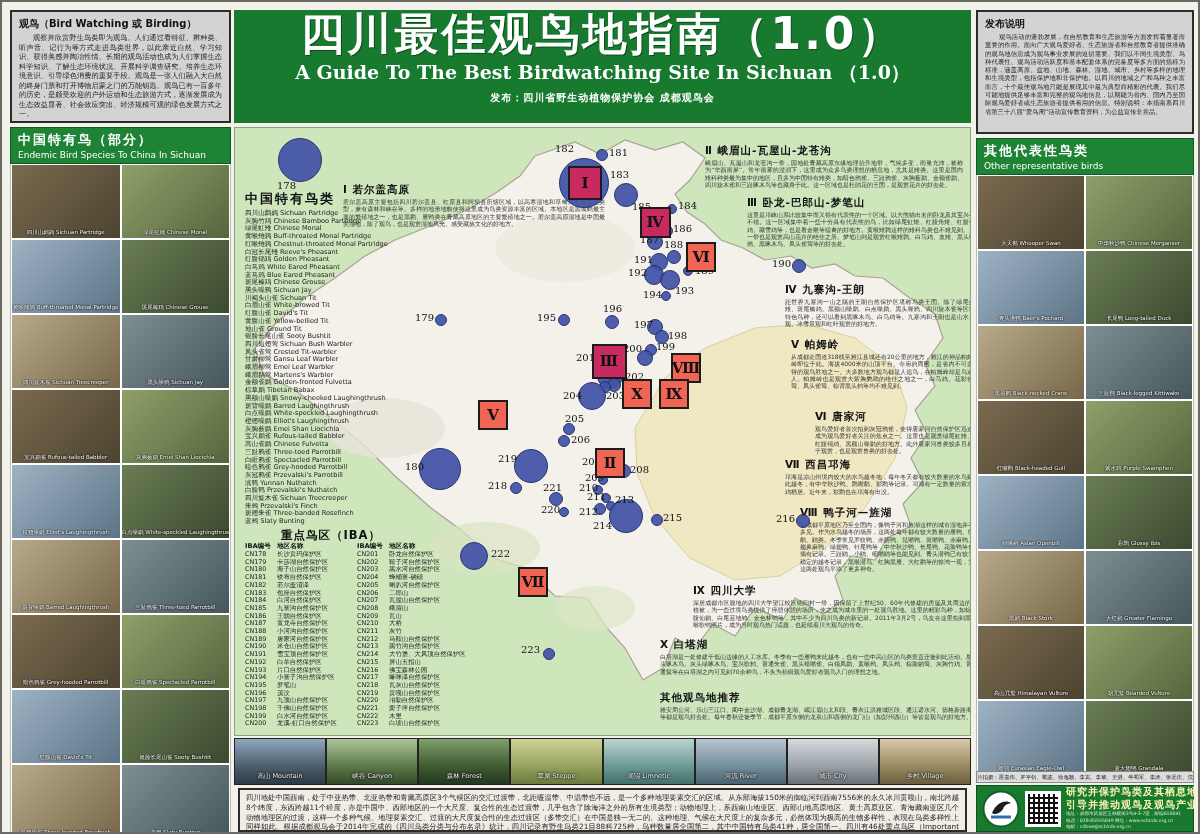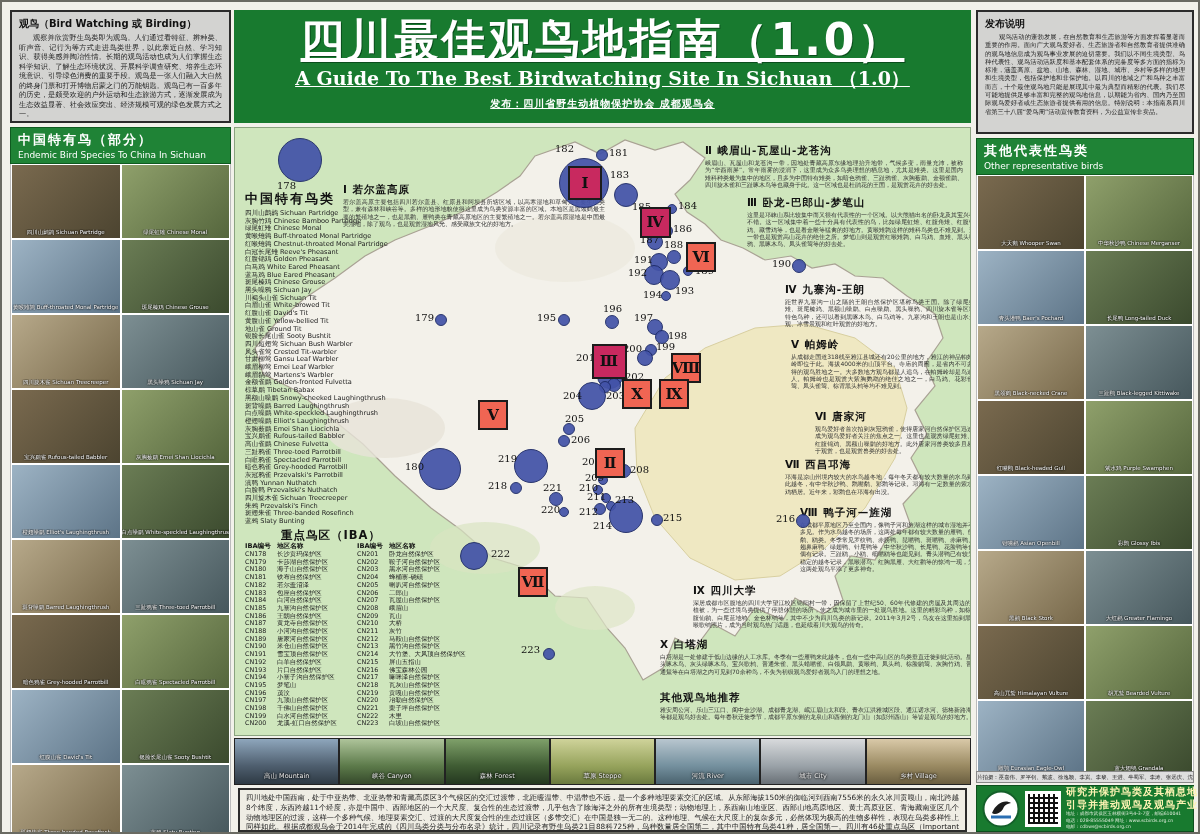--- a/index.html
+++ b/index.html
@@ -4,21 +4,21 @@
 <style>
   html,body{margin:0;padding:0;}
   body{width:1200px;height:834px;background:#e9e7e0;font-family:"DejaVu Sans","Liberation Sans",sans-serif;}
   .poster{position:relative;width:1200px;height:834px;background:#f2f1ea;border:2px solid #6a6a62;box-sizing:border-box;overflow:hidden;}
   .abs{position:absolute;box-sizing:border-box;}
 
   
   .gray-box{background:#d3d3d1;border:2px solid #2b2b2b;padding:5px 7px;}
   .gray-box .box-title{font-weight:bold;font-size:10px;color:#111;margin-bottom:2px;}
   .gray-box .box-body{font-size:7.2px;line-height:1.32;color:#222;text-align:justify;text-indent:14px;}
-  .title-band{background:#187a2f;color:#fff;text-align:center;padding-top:6px;text-decoration:underline;}
+  .title-band{background:#187a2f;color:#fff;text-align:center;}
   .title-cn{font-size:44px;font-weight:bold;letter-spacing:3px;line-height:1.1;text-shadow:1px 1px 0 #0a4d1c;}
   .title-en{font-family:"DejaVu Serif","Liberation Serif",serif;font-size:19px;font-weight:bold;margin-top:2px;}
   .publisher{font-size:10px;font-weight:bold;margin-top:5px;letter-spacing:1px;}
 
   
   .panel-header{background:#1f8336;color:#fff;padding:3px 7px;border:1px solid #0f5a20;}
   .panel-header .h-cn{font-size:13px;font-weight:bold;letter-spacing:2px;}
   .panel-header .h-en{font-size:9px;margin-top:1px;}
   .photo-grid{display:flex;flex-wrap:wrap;background:#fff;border:1px solid #bbb;border-top:none;}
   .photo{position:relative;width:50%;height:75px;border:1px solid #fff;box-sizing:border-box;}
@@ -550,21 +550,21 @@
         <div class="marker-label" style="left: 393px; top: 139px;">192</div>
         <div class="marker" style="left: 425px; top: 142px; width: 18px; height: 18px;"></div>
         <div class="marker-label" style="left: 440px; top: 157px;">193</div>
         <div class="marker" style="left: 426px; top: 163px; width: 8px; height: 8px;"></div>
         <div class="marker-label" style="left: 408px; top: 161px;">194</div>
         <div class="marker" style="left: 323px; top: 186px; width: 10px; height: 10px;"></div>
         <div class="marker-label" style="left: 302px; top: 184px;">195</div>
         <div class="marker" style="left: 370px; top: 187px; width: 12px; height: 12px;"></div>
         <div class="marker-label" style="left: 368px; top: 175px;">196</div>
         <div class="marker" style="left: 412px; top: 191px; width: 14px; height: 14px;"></div>
-        <div class="marker-label" style="left: 399px; top: 184px; text-align: right;">197</div>
+        <div class="marker-label" style="left: 399px; top: 191px; text-align: right;">197</div>
         <div class="marker" style="left: 420px; top: 202px; width: 12px; height: 12px;"></div>
         <div class="marker-label" style="left: 433px; top: 202px;">198</div>
         <div class="marker" style="left: 410px; top: 216px; width: 10px; height: 10px;"></div>
         <div class="marker-label" style="left: 421px; top: 213px;">199</div>
         <div class="marker" style="left: 402px; top: 222px; width: 14px; height: 14px;"></div>
         <div class="marker-label" style="left: 388px; top: 215px;">200</div>
         <div class="marker" style="left: 362px; top: 235px; width: 24px; height: 24px;"></div>
         <div class="marker-label" style="left: 341px; top: 224px;">201</div>
         <div class="marker" style="left: 372px; top: 250px; width: 12px; height: 12px;"></div>
         <div class="marker-label" style="left: 390px; top: 243px;">202</div>
@@ -627,20 +627,23 @@
       </div>
       <div class="hphoto hb2">
         <span class="cap">峡谷 Canyon</span>
       </div>
       <div class="hphoto hb3">
         <span class="cap">森林 Forest</span>
       </div>
       <div class="hphoto hb4">
         <span class="cap">草原 Steppe</span>
       </div>
+      <div class="hphoto hb5">
+        <span class="cap">湖沼 Limnetic</span>
+      </div>
       <div class="hphoto hb6">
         <span class="cap">河流 River</span>
       </div>
       <div class="hphoto hb7">
         <span class="cap">城市 City</span>
       </div>
       <div class="hphoto hb8">
         <span class="cap">乡村 Village</span>
       </div>
     </div>

